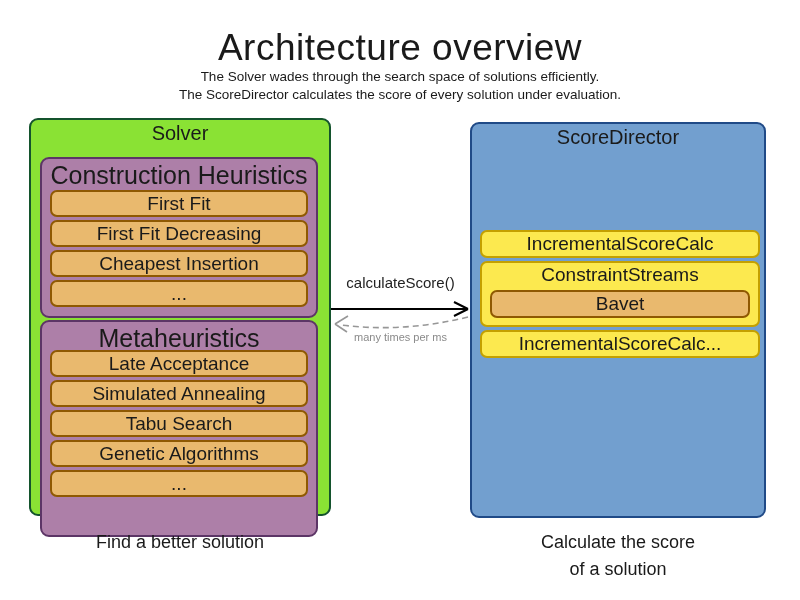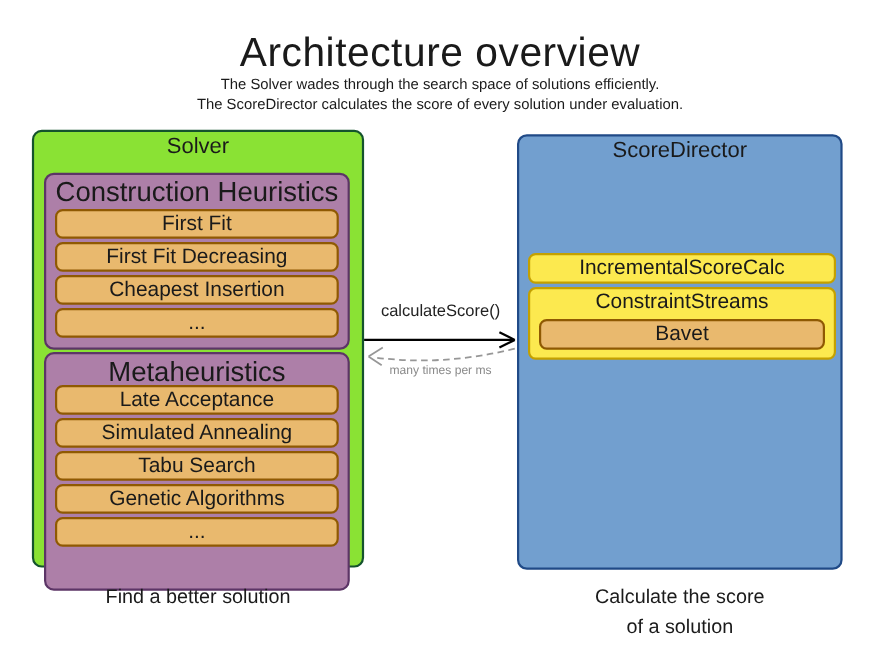--- a/index.html
+++ b/index.html
@@ -103,20 +103,21 @@
   <div class="box blue-box">
     <div class="box-title">ScoreDirector</div>
 
     <div class="yellow easy">IncrementalScoreCalc</div>
 
     <div class="yellow cs">
       <div class="cs-title">ConstraintStreams</div>
       <div class="bavet">Bavet</div>
     </div>
 
+    <div class="yellow inc">IncrementalScoreCalc...</div>
   </div>
 
   <div class="arrow-label">calculateScore()</div>
 
   <svg class="arrow-svg" width="139" height="50" viewBox="0 0 139 50">
     <path d="M0,9 L135,9" stroke="#000000" stroke-width="2" fill="none"></path>
     <path d="M137,9 L123,2 M137,9 L123,16" stroke="#000000" stroke-width="2" fill="none"></path>
     <path d="M137,17 Q72,33 10,25" stroke="#979797" stroke-width="1.6" stroke-dasharray="6,4" fill="none"></path>
     <path d="M4,24 L17,16 M4,24 L16,32" stroke="#979797" stroke-width="1.6" fill="none"></path>
   </svg>

